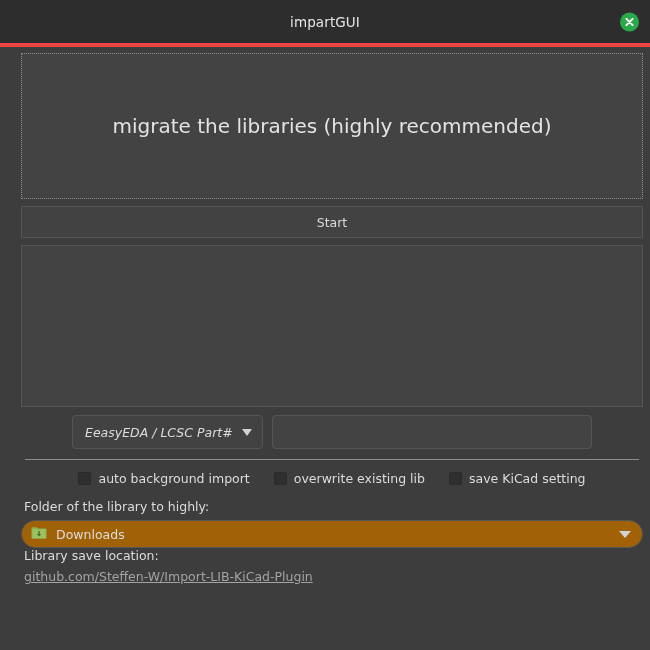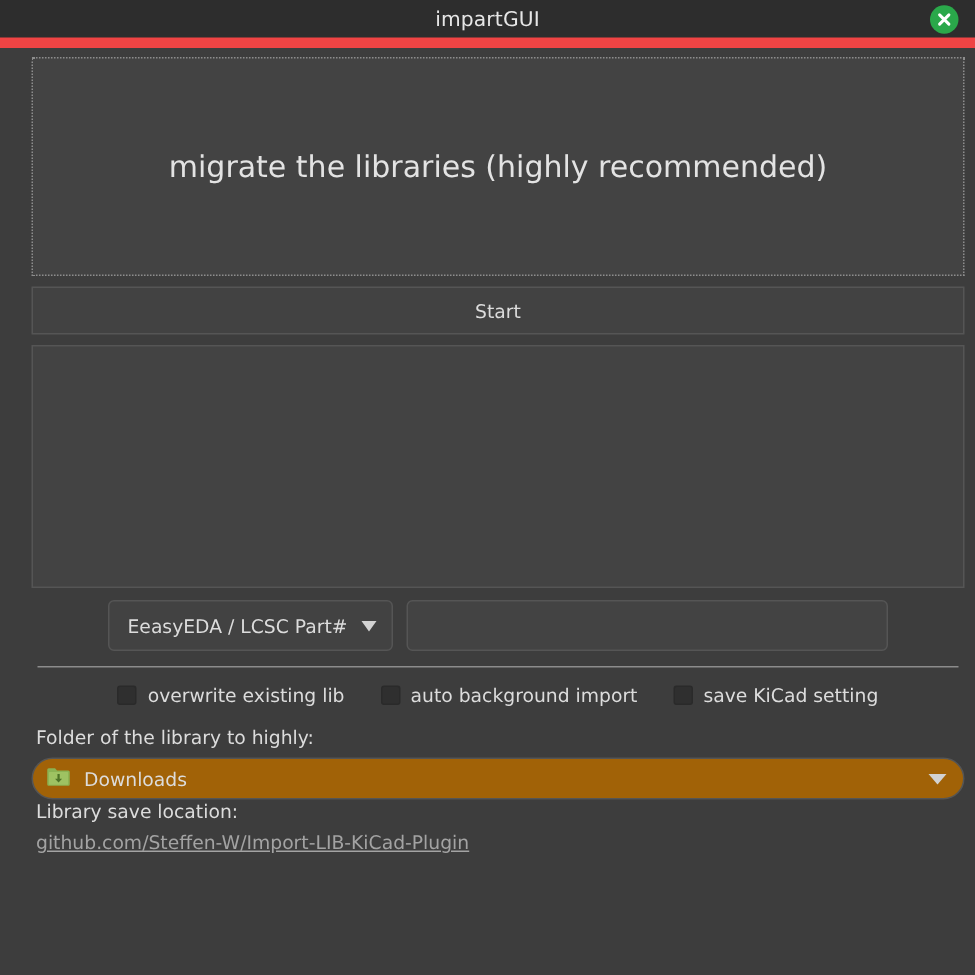--- a/index.html
+++ b/index.html
@@ -13,26 +13,26 @@
   body {
     background: #3d3d3d;
     font-family: "DejaVu Sans", "Liberation Sans", sans-serif;
     color: #d6d6d6;
     -webkit-font-smoothing: antialiased;
   }
 
   
   .titlebar {
     position: relative;
-    height: 32px;
+    height: 47px;
     background: #2d2d2d;
     display: flex;
     align-items: center;
     justify-content: center;
-    border-bottom: 7px solid #ef4444;
+    border-bottom: 4px solid #ef4444;
   }
   .titlebar-title {
     font-size: 13.5px;
     color: #e6e6e6;
     letter-spacing: 0.1px;
   }
   .close-button {
     position: absolute;
     right: 11px;
     top: 50%;
@@ -132,20 +132,21 @@
     border: 1px solid #555555;
     border-radius: 4px;
     background: #424242;
     font-size: 12.5px;
     color: #dcdcdc;
     display: flex;
     align-items: center;
     gap: 9px;
     cursor: pointer;
     white-space: nowrap;
+    font-style: italic;
   }
   .caret {
     width: 0;
     height: 0;
     border-left: 5.5px solid transparent;
     border-right: 5.5px solid transparent;
     border-top: 7px solid #d2d2d2;
   }
   .part-input {
     flex: 1;
@@ -275,25 +276,25 @@
       <span class="caret"></span>
     </div>
     <input class="part-input" type="text" value="" style="">
   </div>
 
   <div class="separator"></div>
 
   <div class="checkbox-row">
     <div class="checkbox-item">
       <span class="checkbox-box"></span>
-      <span class="checkbox-label">overwrite existing lib</span>
+      <span class="checkbox-label">auto background import</span>
     </div>
     <div class="checkbox-item">
       <span class="checkbox-box"></span>
-      <span class="checkbox-label">auto background import</span>
+      <span class="checkbox-label">overwrite existing lib</span>
     </div>
     <div class="checkbox-item">
       <span class="checkbox-box"></span>
       <span class="checkbox-label">save KiCad setting</span>
     </div>
   </div>
 
   <div class="field-label">Folder of the library to highly:</div>
   <div class="folder-select">
     <span class="folder-icon">

